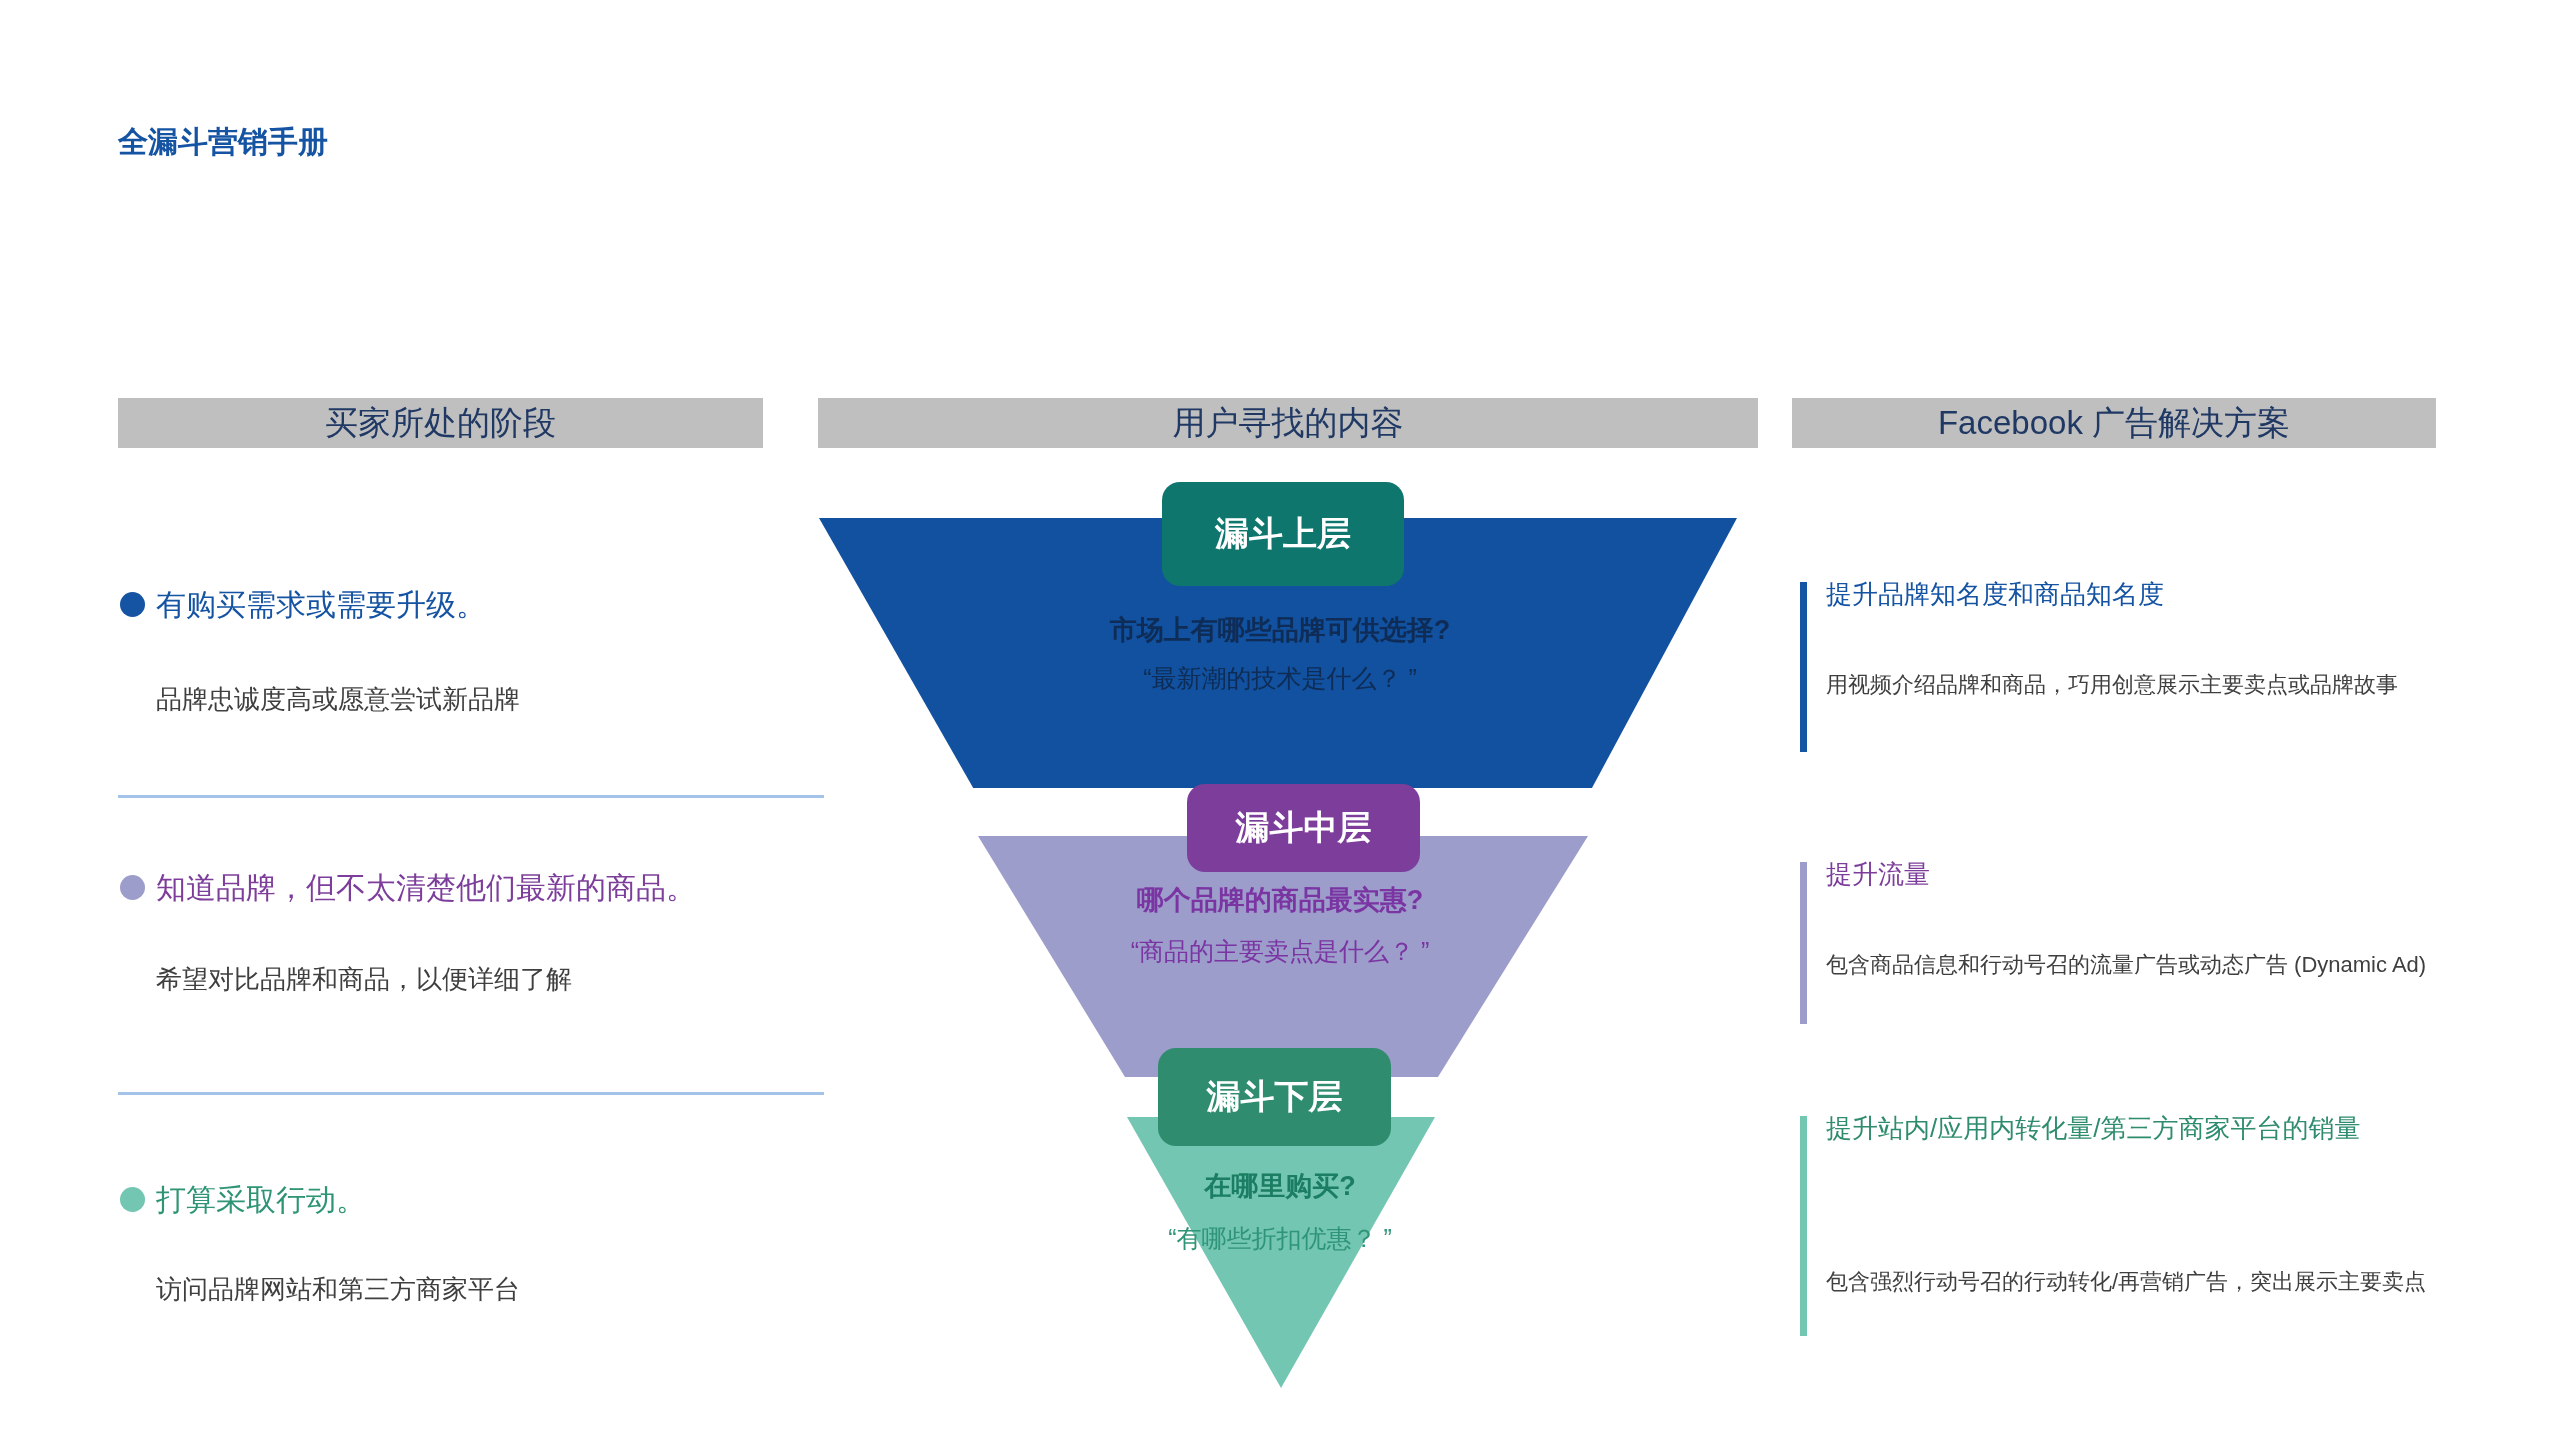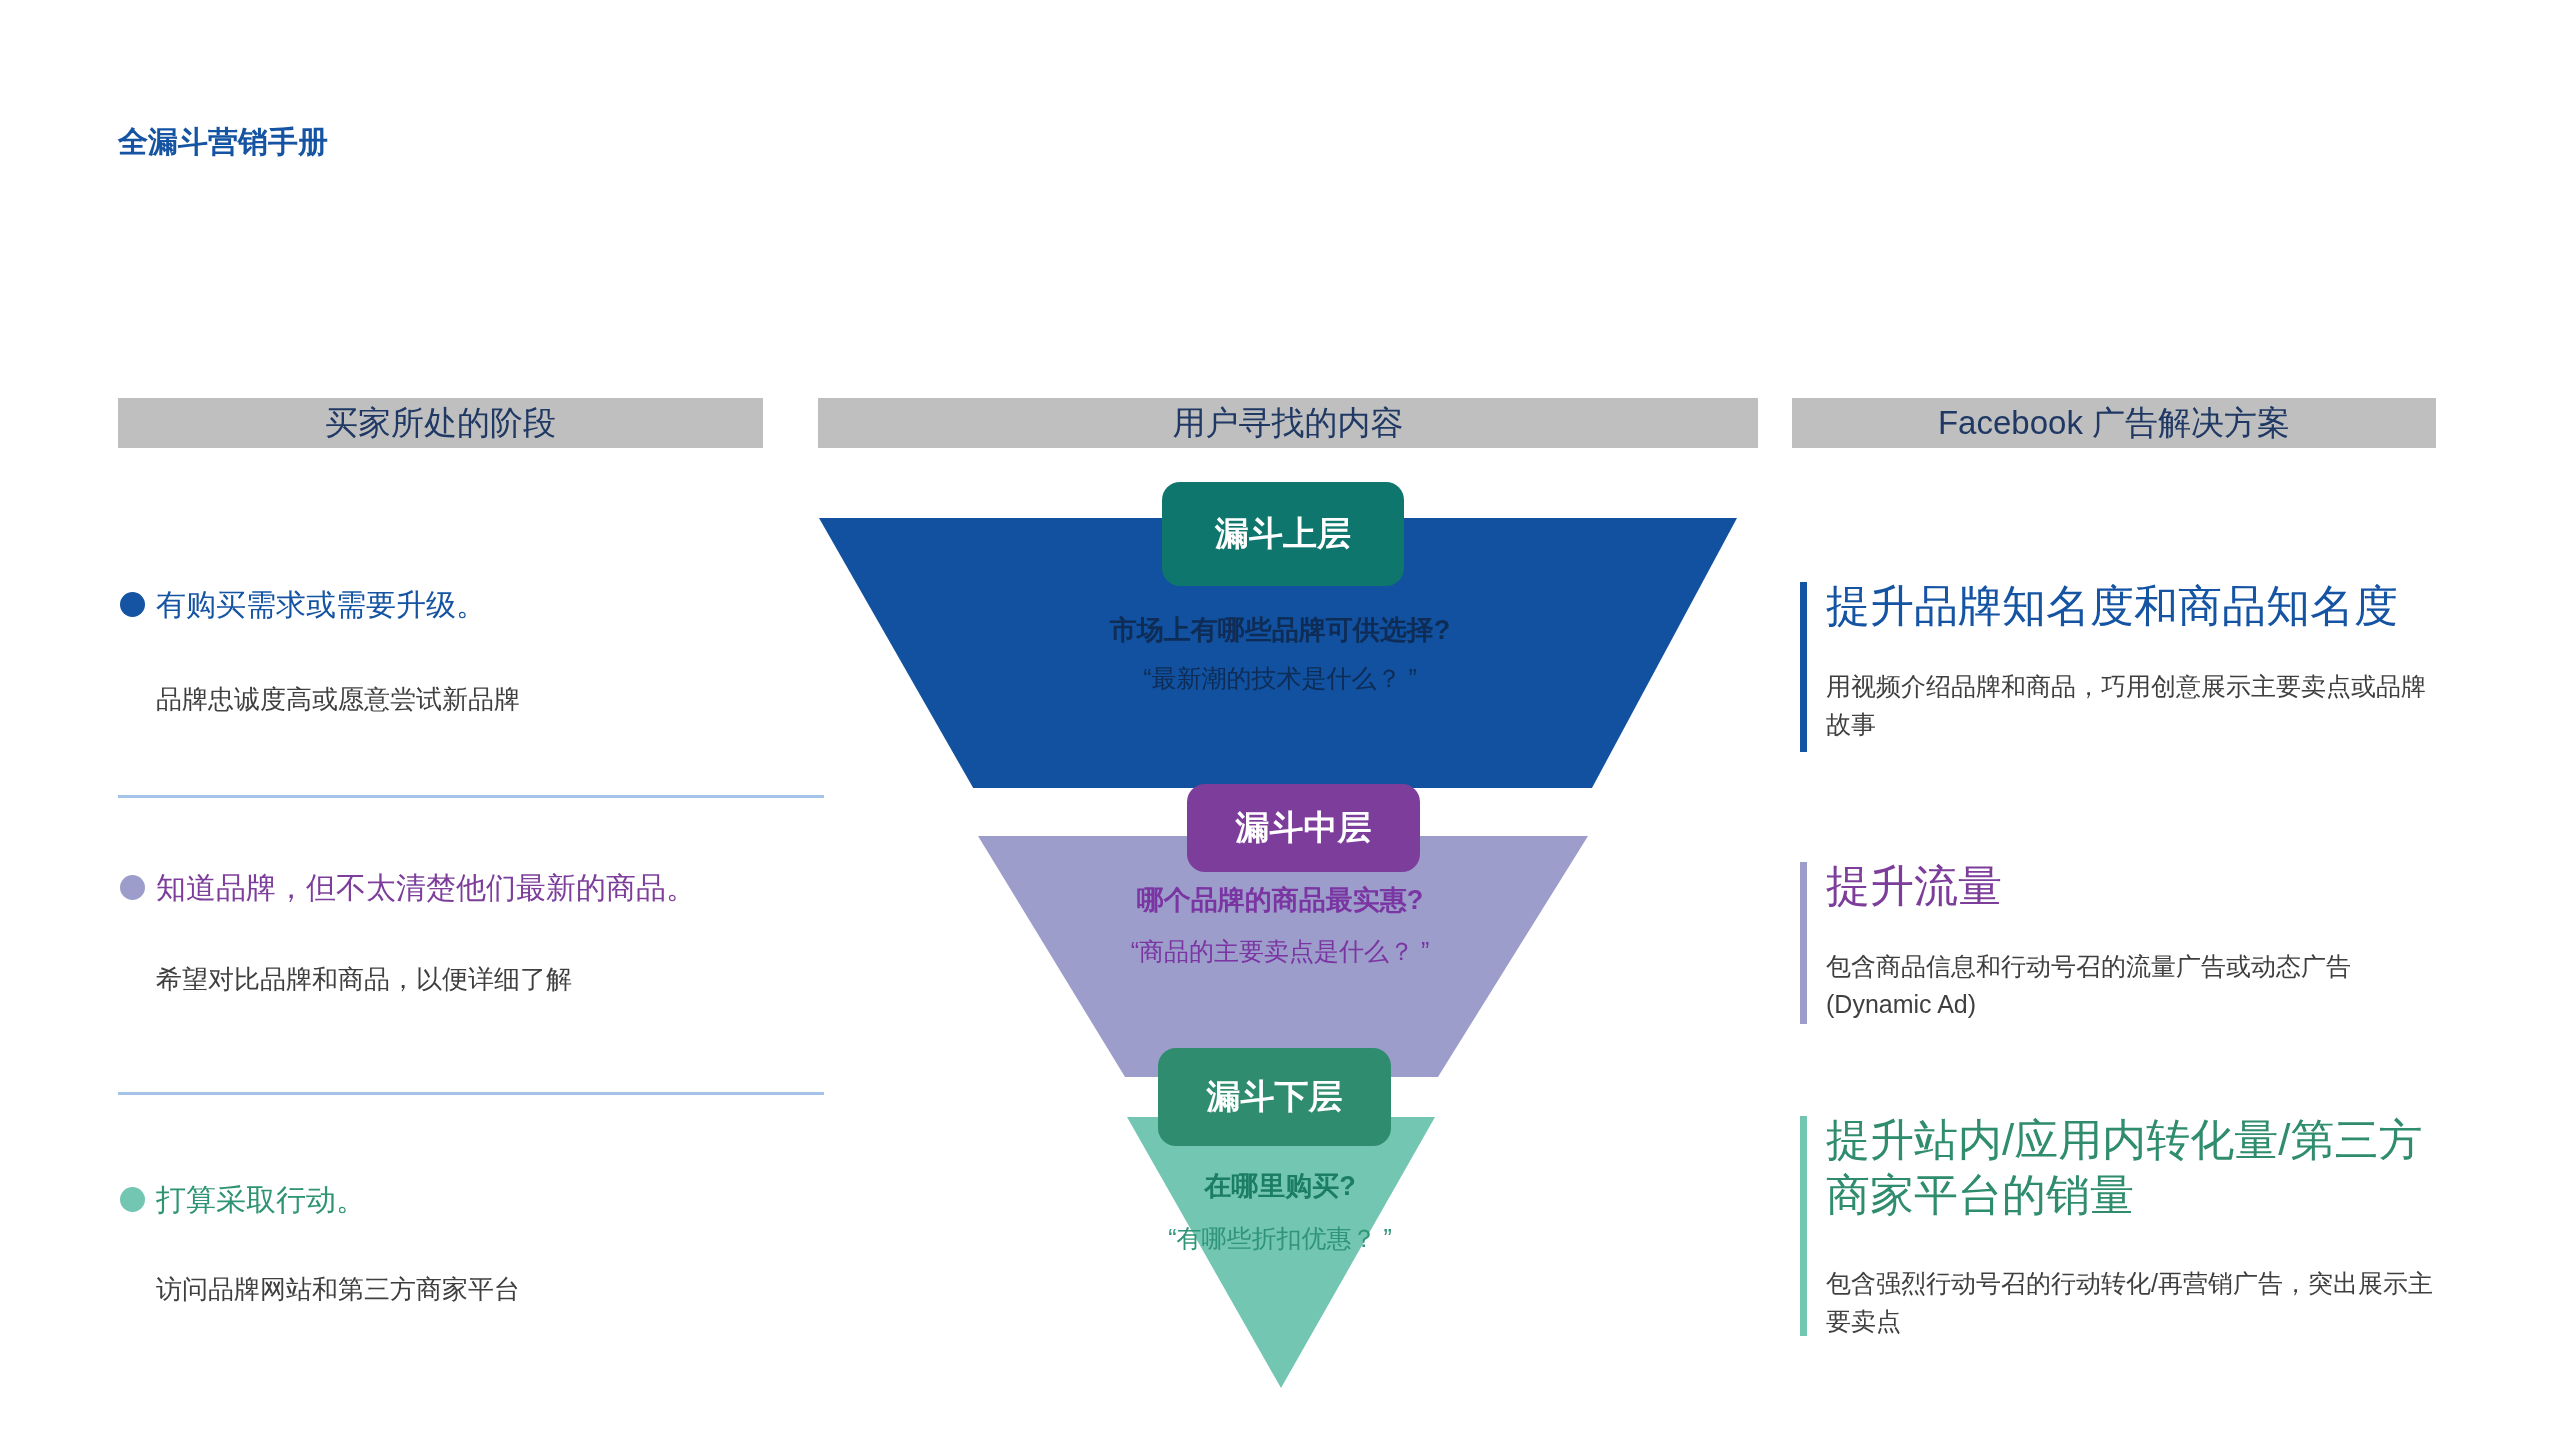--- a/index.html
+++ b/index.html
@@ -57,22 +57,22 @@
   .f1q{top:612px;color:#0E2C55;}
   .f1quote{top:662px;color:#0E2C55;}
   .f2q{top:882px;color:#7A35A3;}
   .f2quote{top:935px;color:#7A35A3;}
   .f3q{top:1168px;color:#1B7D61;}
   .f3quote{top:1222px;color:#2F9478;}
 
   
   .sol{position:absolute;left:1800px;width:680px;}
   .sol .bar{position:absolute;left:0;top:4px;width:7px;}
-  .sol .stitle{position:absolute;left:26px;top:0;font-size:44px;width:620px;line-height:1.25;}
-  .sol .sdetail{position:absolute;left:26px;font-size:25px;color:#3F3F3F;width:620px;line-height:1.5;}
+  .sol .stitle{position:absolute;left:26px;top:0;font-size:26px;width:620px;line-height:1.25;}
+  .sol .sdetail{position:absolute;left:26px;font-size:22px;color:#3F3F3F;width:620px;line-height:1.5;}
   .sol1{top:578px;}
   .sol1 .bar{height:170px;background:#1456A3;}
   .sol1 .stitle{color:#1553A3;white-space:nowrap;}
   .sol1 .sdetail{top:90px;}
   .sol2{top:858px;}
   .sol2 .bar{height:162px;background:#9D9DCB;}
   .sol2 .stitle{color:#7D3E9B;white-space:nowrap;}
   .sol2 .sdetail{top:90px;}
   .sol3{top:1112px;}
   .sol3 .bar{height:220px;background:#72C6B2;}

